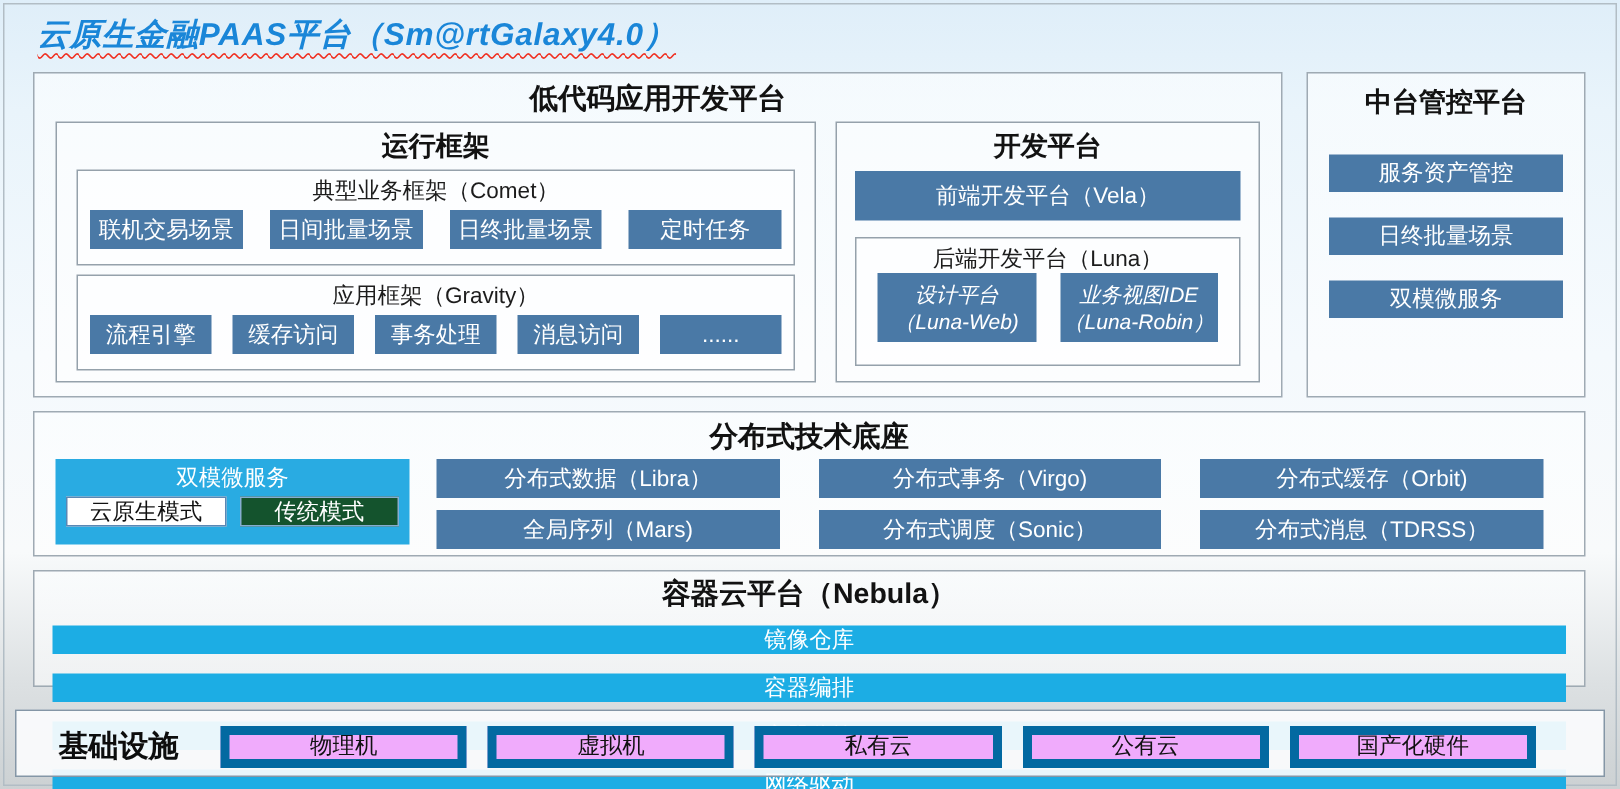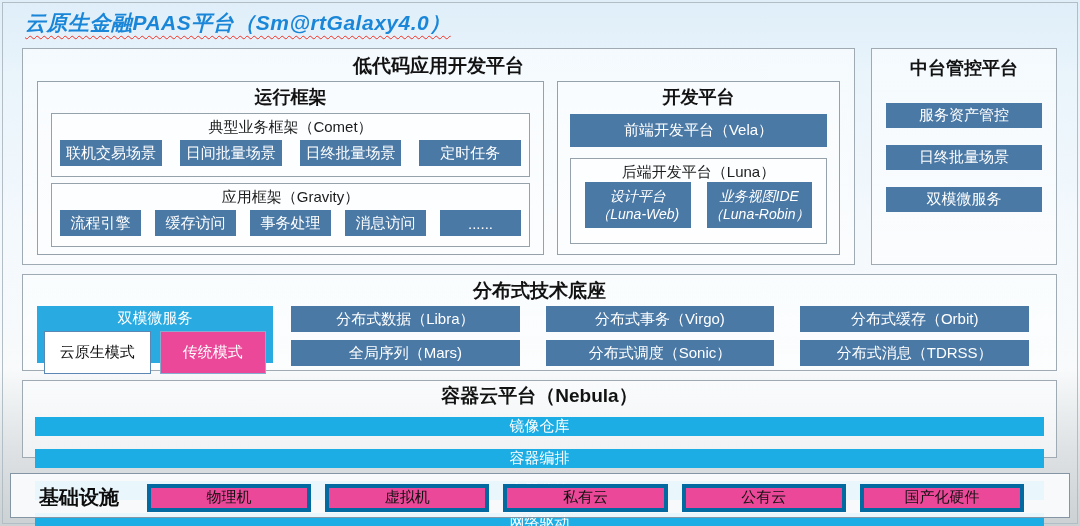--- a/index.html
+++ b/index.html
@@ -45,39 +45,39 @@
   
   #midplatform{left:871px;top:48px;width:186px;height:217px;}
   #midplatform .stack{display:flex;flex-direction:column;gap:17px;margin:23px 14px 0 14px;}
   #midplatform .btn{height:25px;}
   
   #distributed{left:22px;top:274px;width:1035px;height:97px;}
   #distributed .content{position:absolute;left:14px;right:27px;top:31px;bottom:7px;display:flex;gap:18px;}
   #dualmode{width:236px;background:#29abe2;box-sizing:border-box;}
   #dualmode .dm-title{color:#fff;font-size:15px;text-align:center;margin-top:3px;}
   #dualmode .dm-row{display:flex;gap:9px;padding:0 7px;margin-top:3px;}
-  #dualmode .dm-row > div{flex:1;height:43px;display:flex;align-items:center;justify-content:center;font-size:15px;box-sizing:border-box;}
+  #dualmode .dm-row > div{flex:1;height:20px;display:flex;align-items:center;justify-content:center;font-size:15px;box-sizing:border-box;}
   .mode-white{background:#fff;color:#111;border:1px solid #5a87b4;}
-  .mode-blue{background:#ec4899;color:#fff;border:1px solid #86add0;}
+  .mode-blue{background:#14532d;color:#fff;border:1px solid #86add0;}
   #dist-grid{flex:1;display:grid;grid-template-columns:repeat(3,1fr);column-gap:26px;row-gap:8px;}
   #dist-grid .btn{height:26px;}
   
   #containercloud{left:22px;top:380px;width:1035px;height:78px;}
   #containercloud .btn-row3{position:absolute;left:12px;right:12px;top:36px;display:flex;gap:13px;flex-direction:column;}
   #containercloud .btn-cyan{flex:1;height:26px;}
   
   #infra{
     position:absolute;left:10px;top:473px;width:1060px;height:45px;
     border:1px solid #8496a6;background:rgba(251,252,253,.92);
     display:flex;align-items:center;box-sizing:border-box;
     padding:4px 45px 0 28px;gap:14px;
   }
   #infra .infra-label{font-size:20px;font-weight:bold;color:#0d0d0d;margin-right:14px;white-space:nowrap;}
   #infra .infra-item{
-    flex:1;height:28px;background:#ec4899;border:4px solid #0369a1;
+    flex:1;height:28px;background:#f0abfc;border:6px solid #0369a1;
     display:flex;align-items:center;justify-content:center;
     font-size:15px;color:#111;box-sizing:border-box;
   }
 </style>
 </head>
 <body>
 
 <div class="frame"></div>
 
 <div class="page-title">云原生金融PAAS平台（Sm@rtGalaxy4.0）</div>

